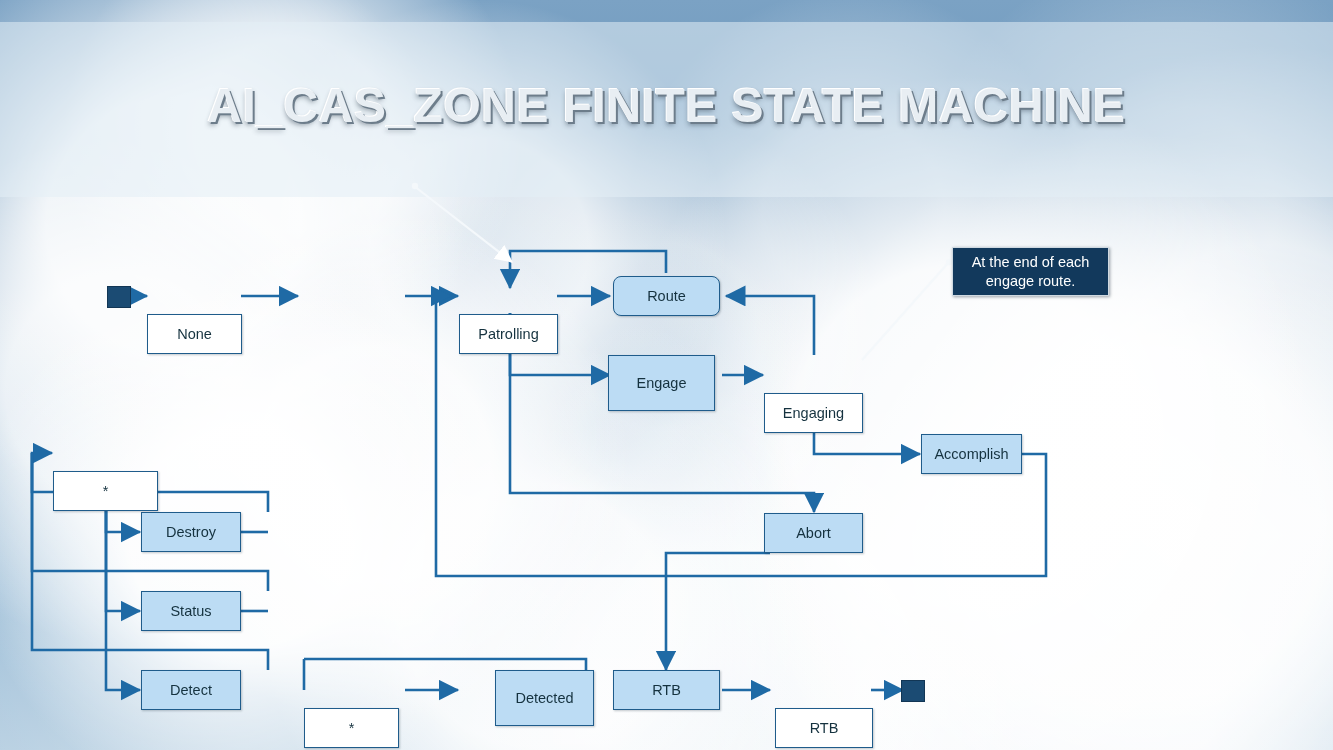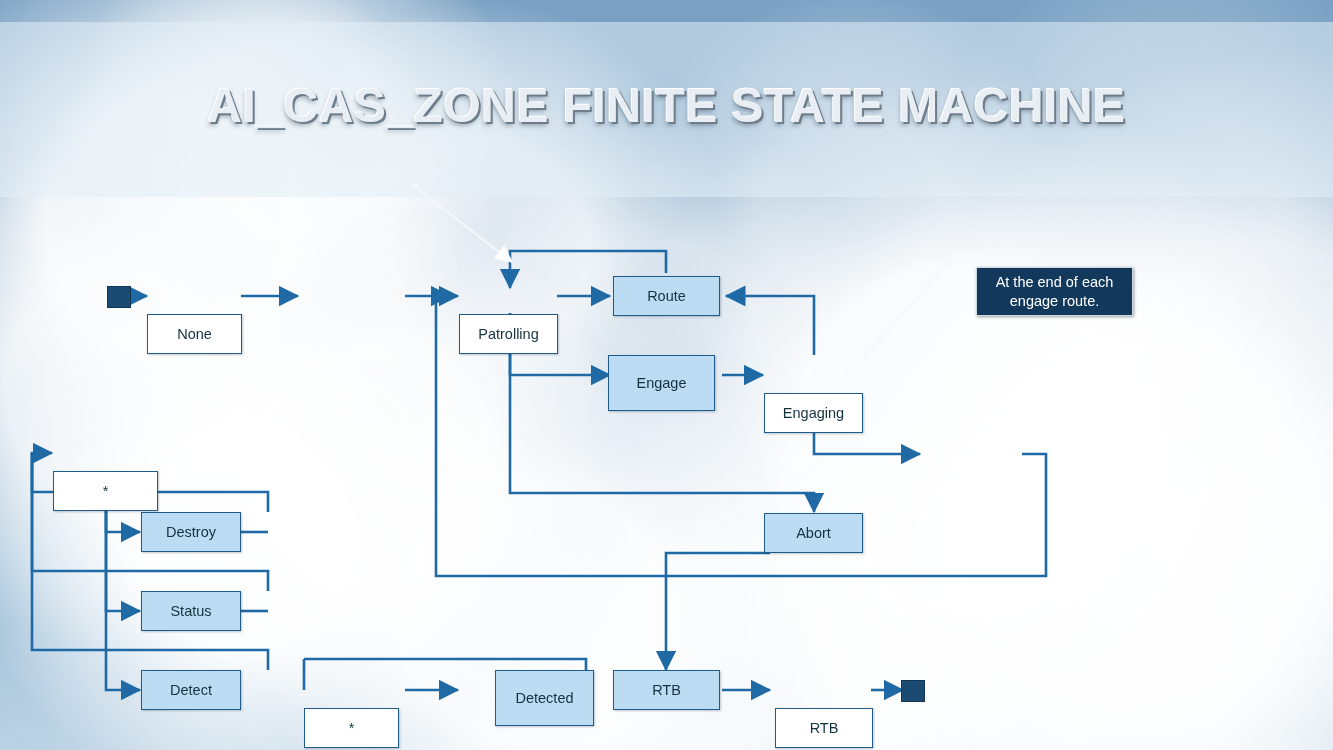--- a/index.html
+++ b/index.html
@@ -189,32 +189,35 @@
 
   <div class="node white" style="left:147px; top:276px; width:95px; height:40px;">
     <span>None</span>
   </div>
 
 
   <div class="node white" style="left:459px; top:276px; width:99px; height:40px;">
     <span>Patrolling</span>
   </div>
 
-  <div class="node blue" style="left:613px; top:276px; width:107px; height:40px;">
+  <div class="node blue" style="left:613px; top:276px; width:107px; height:40px;border-radius:8px;">
     <span>Route</span>
   </div>
 
   <div class="node blue" style="left:608px; top:355px; width:107px; height:56px;">
     <span>Engage</span>
   </div>
 
   <div class="node white" style="left:764px; top:355px; width:99px; height:40px;">
     <span>Engaging</span>
   </div>
 
+  <div class="node blue" style="left:921px; top:434px; width:101px; height:40px;">
+    <span>Accomplish</span>
+  </div>
 
   <div class="node blue" style="left:764px; top:513px; width:99px; height:40px;">
     <span>Abort</span>
   </div>
 
   <div class="node white" style="left:53px; top:433px; width:105px; height:40px;">
     <span>*</span>
   </div>
 
   <div class="node blue" style="left:141px; top:512px; width:100px; height:40px;">
@@ -239,17 +242,17 @@
 
   <div class="node blue" style="left:613px; top:670px; width:107px; height:40px;">
     <span>RTB</span>
   </div>
 
   <div class="node white" style="left:775px; top:670px; width:98px; height:40px;">
     <span>RTB</span>
   </div>
 
 
-  <div class="callout" style="left:952px; top:267px; width:157px; height:49px;margin-left:24px;">
+  <div class="callout" style="left:952px; top:247px; width:157px; height:49px;">
     <span>At the end of each engage route.</span>
   </div>
 
 </div>
 
 </body></html>

